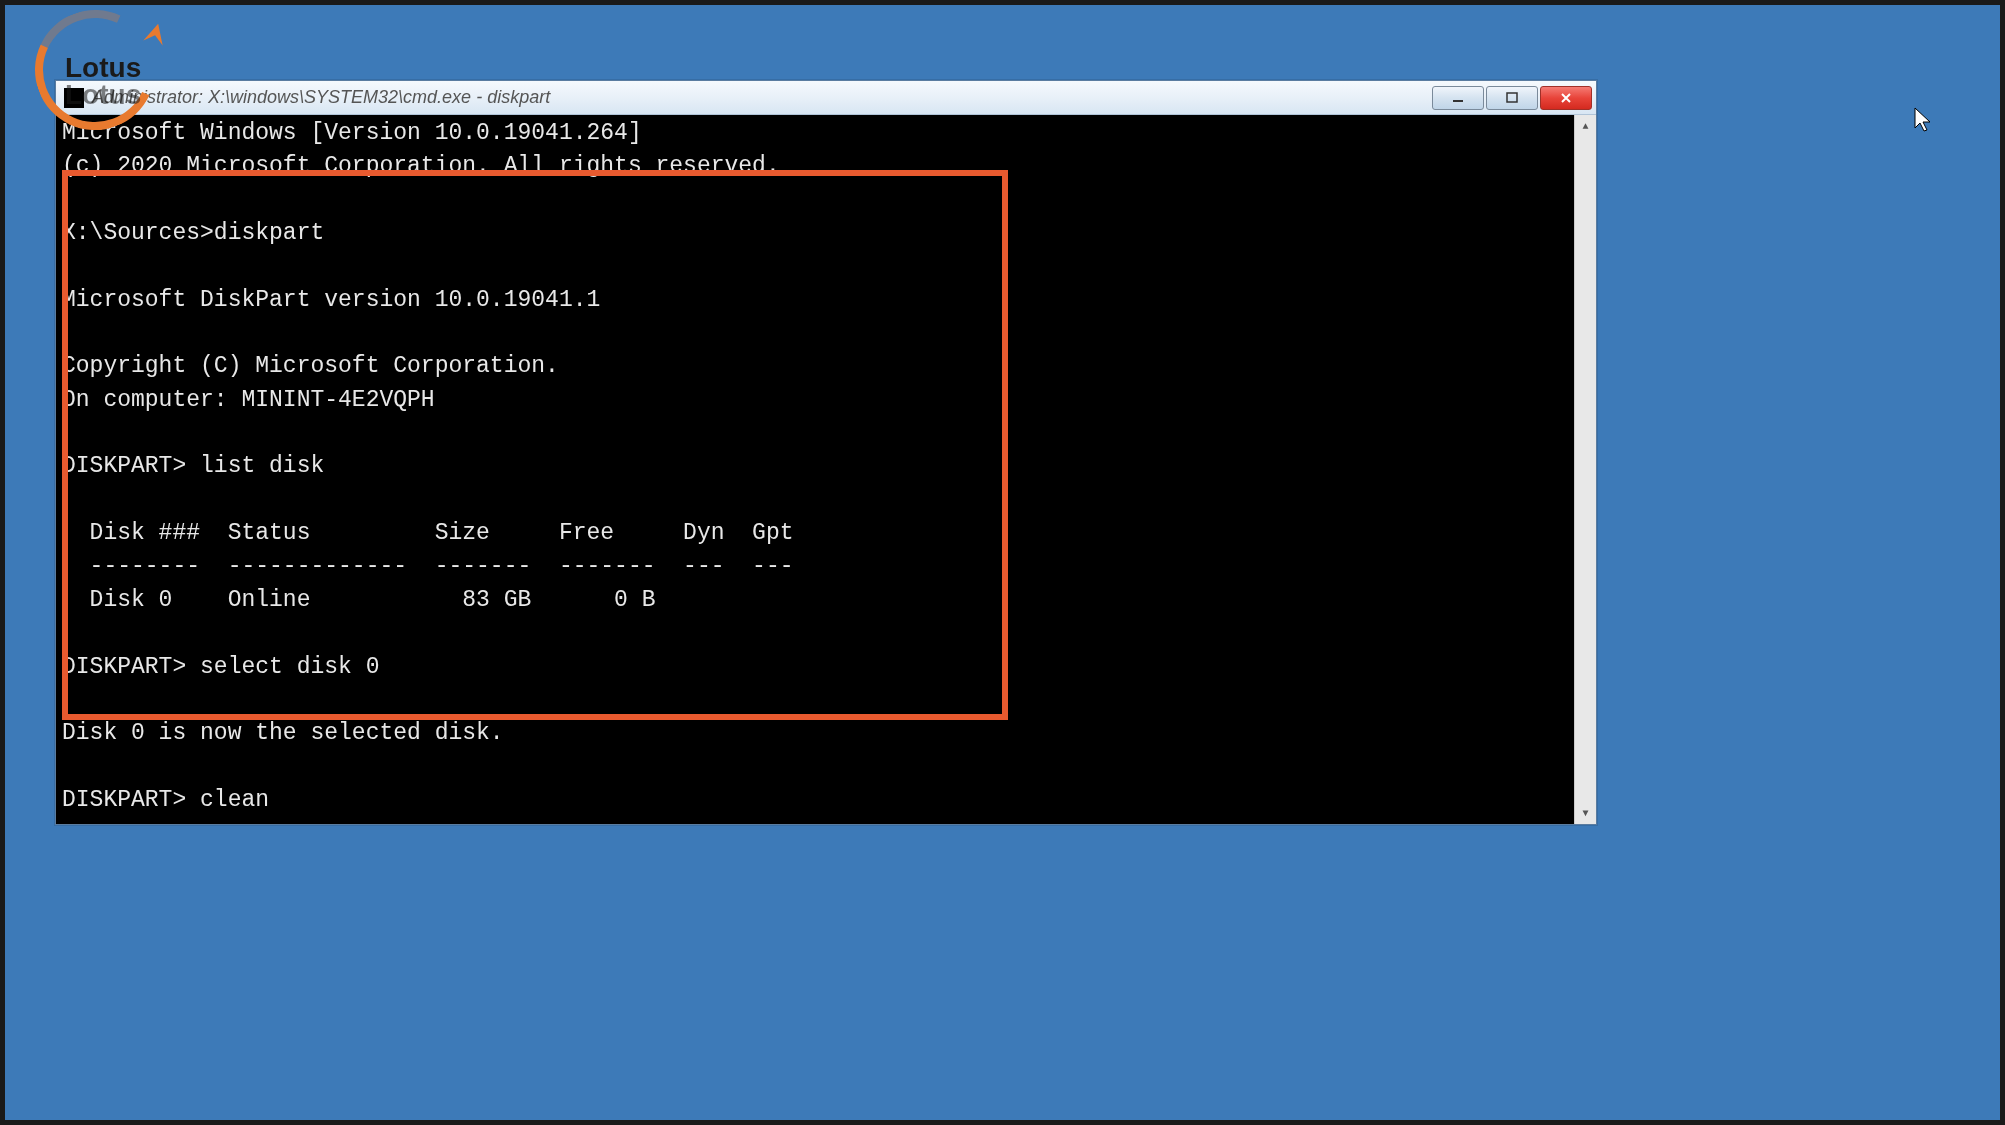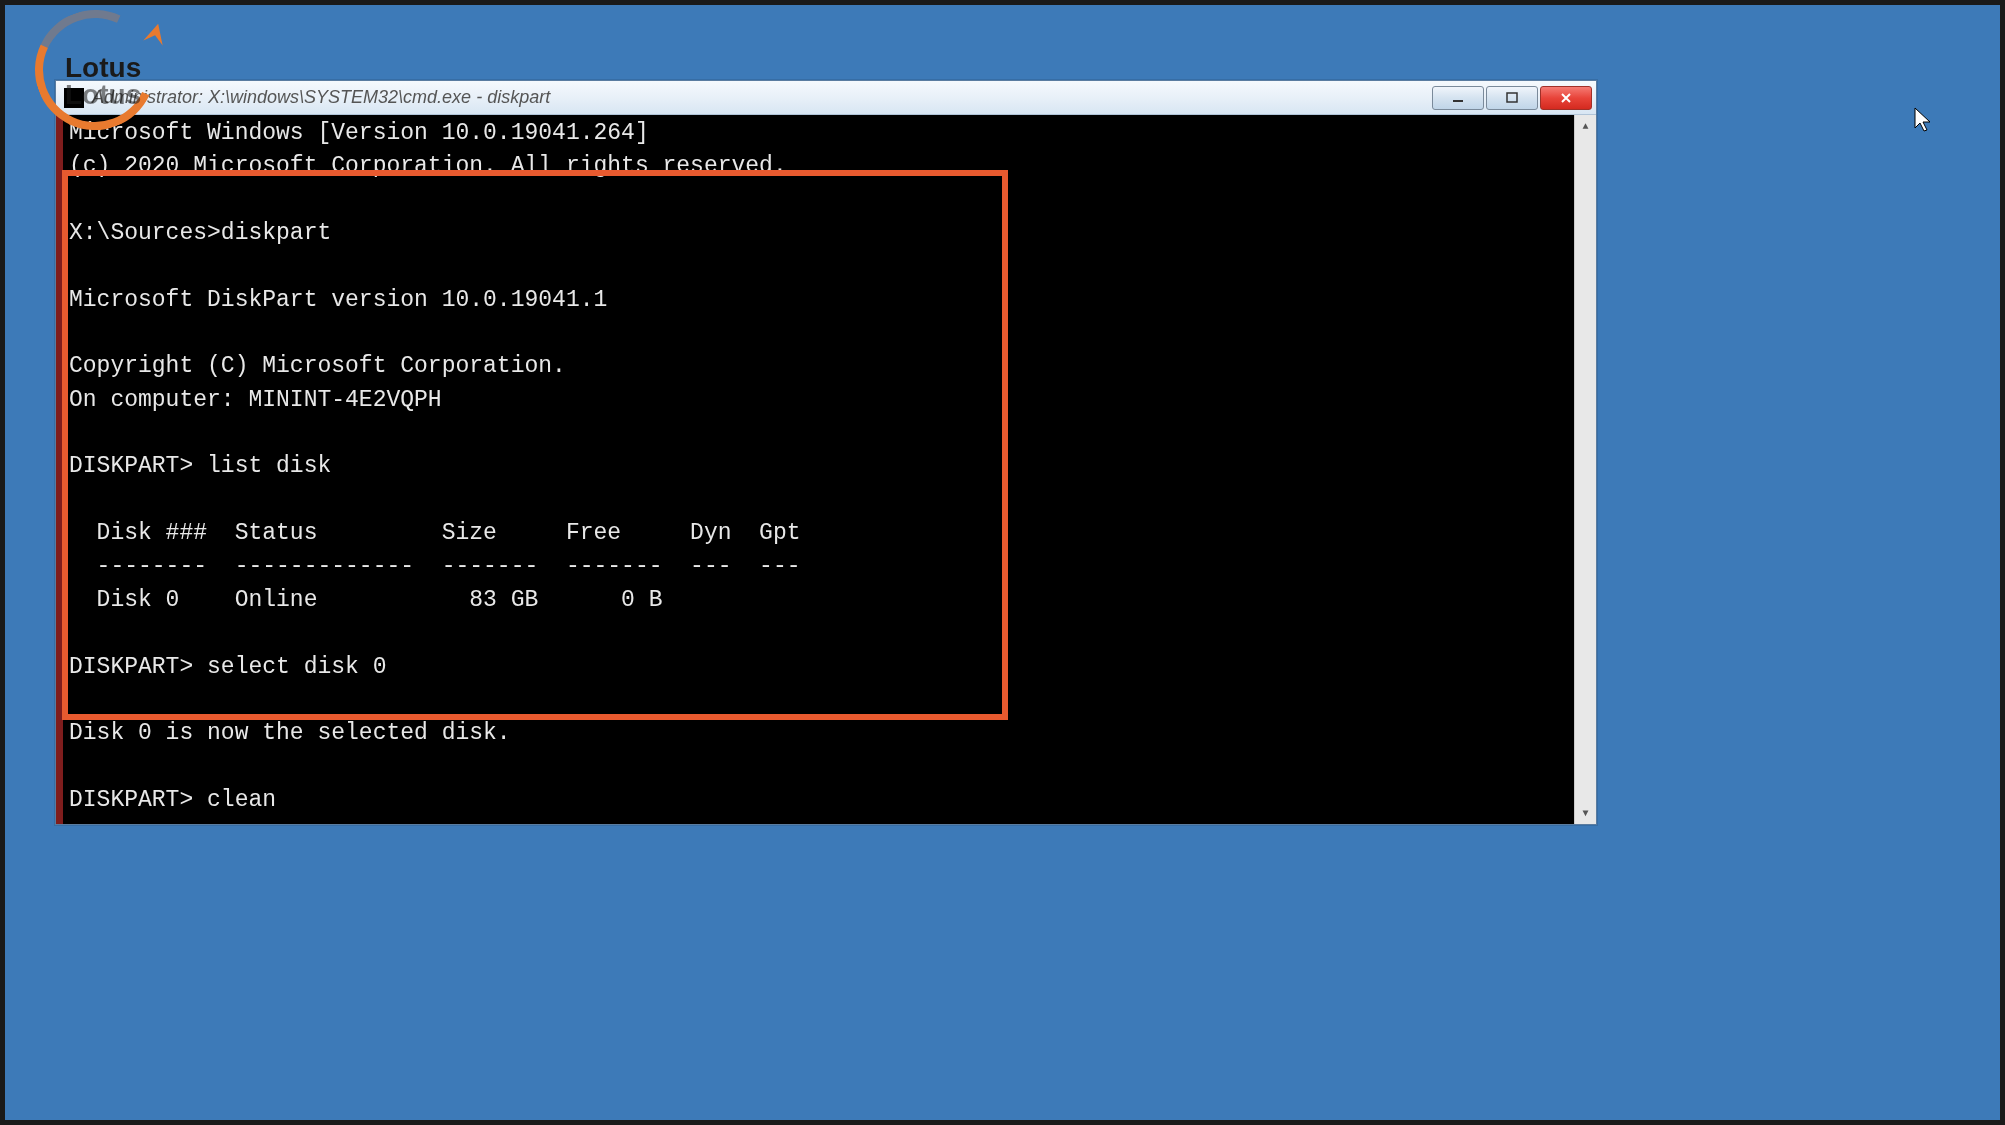--- a/index.html
+++ b/index.html
@@ -78,21 +78,20 @@
       border-color: #a03028;
     }
     .wc-btn svg {
       width: 14px;
       height: 12px;
     }
     .terminal-area {
       position: relative;
       height: calc(100% - 34px);
       display: flex;
-      margin-left: 7px;
     }
     .terminal {
       flex: 1;
       background: #000;
       color: #e8e8e8;
       font-size: 23px;
       line-height: 1.45;
       padding: 2px 6px;
       position: relative;
       overflow: hidden;

